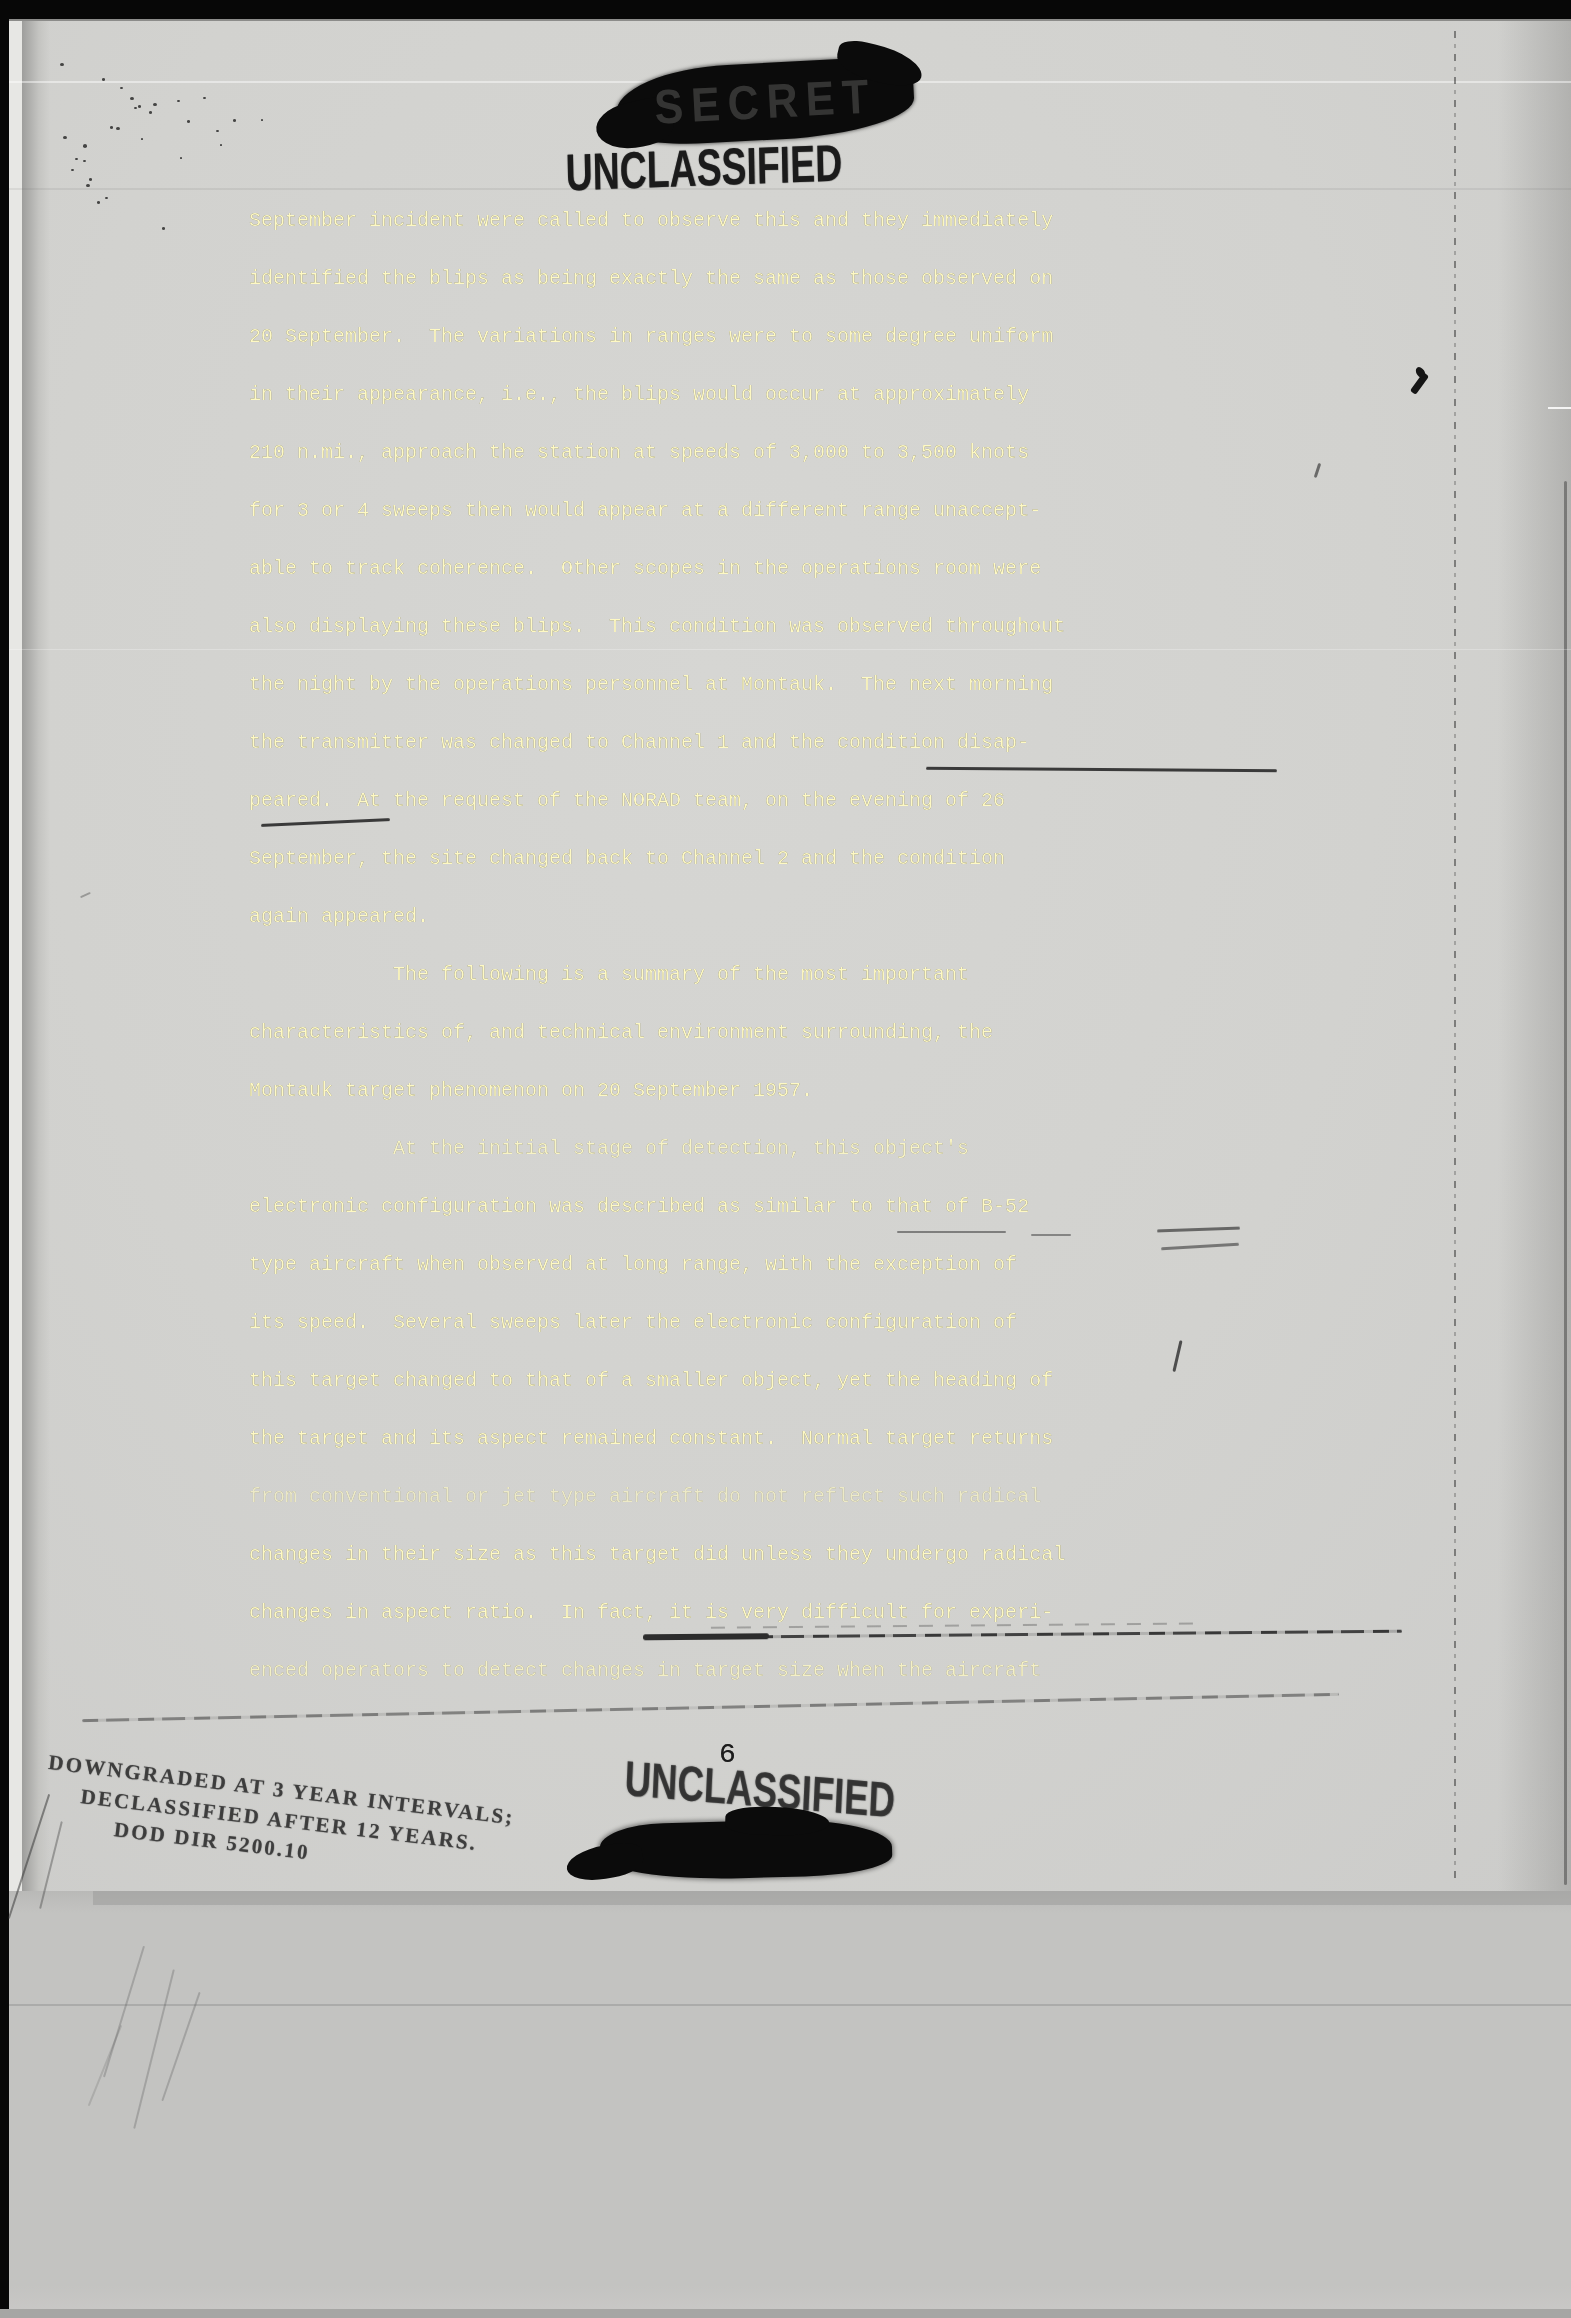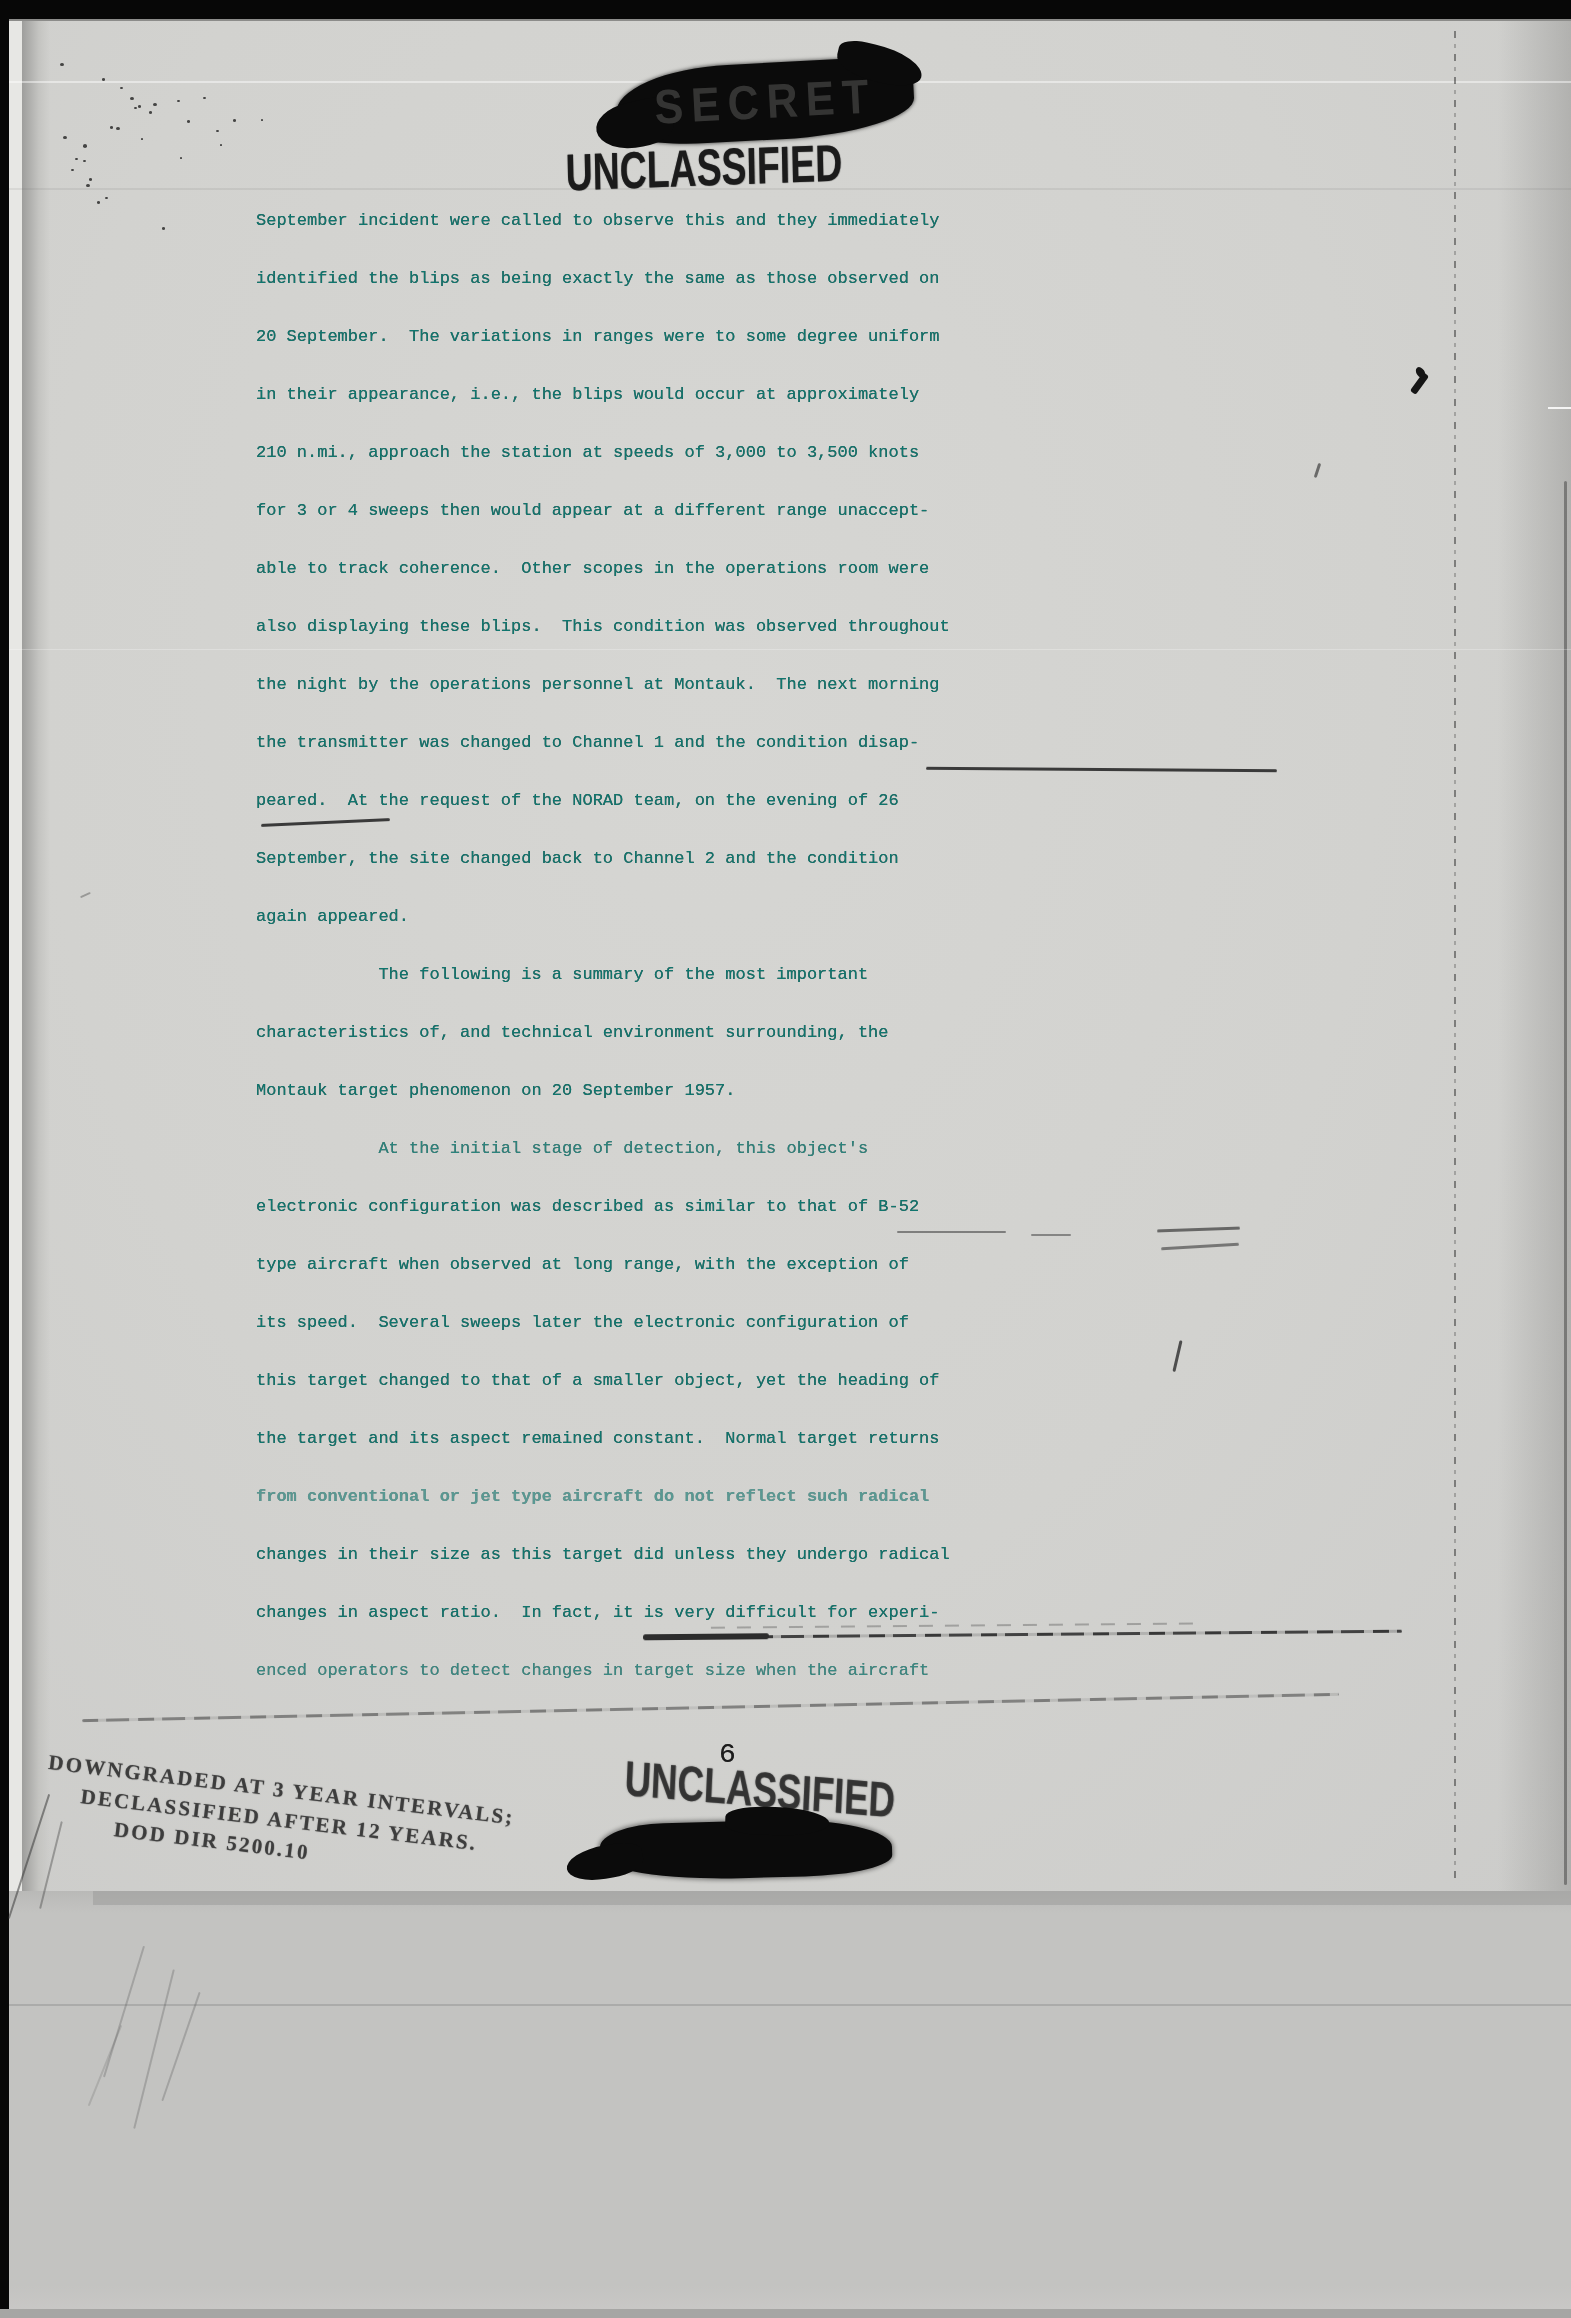--- a/index.html
+++ b/index.html
@@ -44,28 +44,28 @@
   #right-white-scratch{position:absolute;left:1548px;top:407px;width:24px;height:1.6px;background:rgba(255,255,255,.85);}
   #margin-dashes{
     position:absolute;left:1454px;top:31px;width:1.6px;height:1852px;opacity:.85;
     background:repeating-linear-gradient(180deg,
       rgba(30,30,30,.55) 0 7px, rgba(30,30,30,0) 7px 13px,
       rgba(30,30,30,.3) 13px 17px, rgba(30,30,30,0) 17px 23px);
   }
   .speck{position:absolute;background:#151515;border-radius:50%;}
   
   #body-text{
-    position:absolute;left:256px;top:192px;width:1071px;
+    position:absolute;left:249px;top:192px;width:1071px;
     font-family:"Liberation Mono", monospace;
-    font-size:17px;line-height:58px;
-    color:#0f766e;white-space:pre;
+    font-size:20px;line-height:58px;
+    color:#fef9c3;white-space:pre;
     text-shadow:0 0 0.5px rgba(15,15,15,.7);
   }
   .tline{height:58px;}
-  .faded{opacity:.62;font-weight:bold;}
+  .faded{opacity:.62;}
   .faded-mid{opacity:.78;}
   .faded-slight{opacity:.85;}
   
   .stamp-unclass{
     font-family:"Liberation Sans", sans-serif;font-weight:bold;
     color:rgba(18,18,18,.88);letter-spacing:0px;white-space:nowrap;
     position:absolute;
   }
   #stamp-unclassified-top{
     left:565px;top:143px;font-size:48px;

